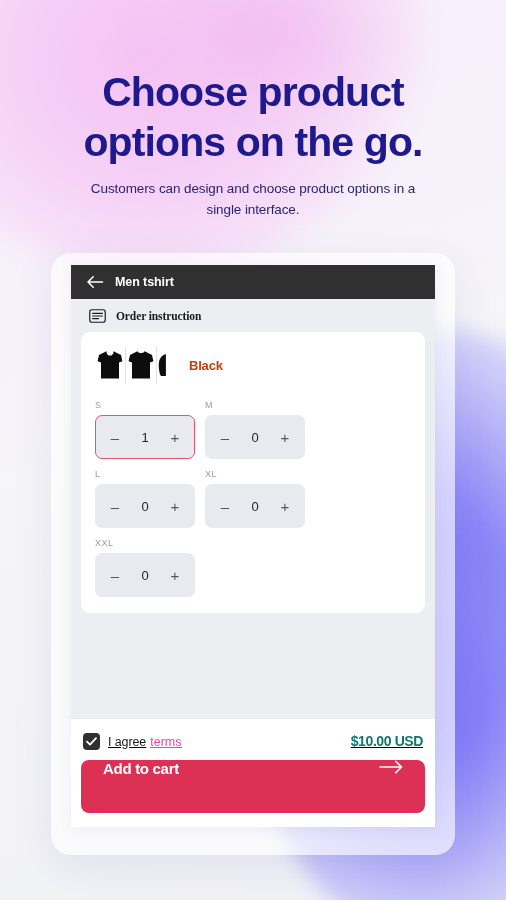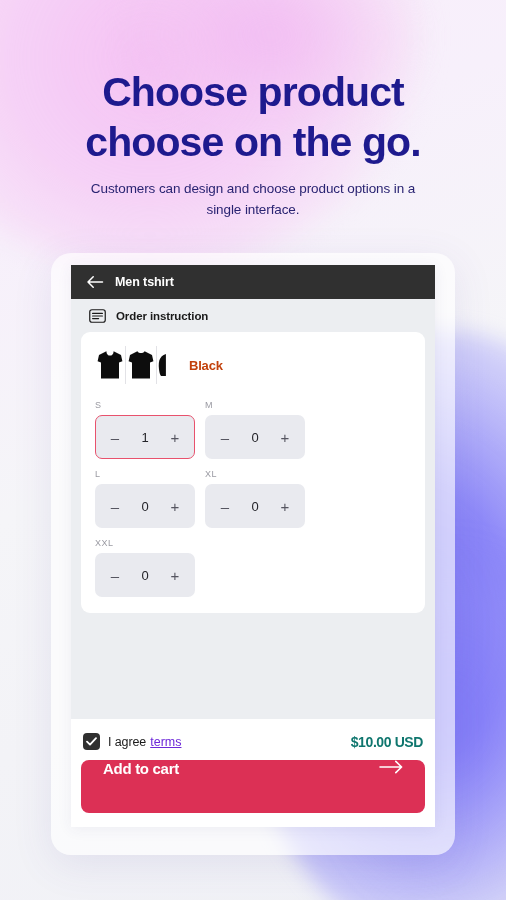--- a/index.html
+++ b/index.html
@@ -157,20 +157,21 @@
     font-size: 12.5px;
     font-weight: 700;
     letter-spacing: -0.1px;
   }
 
   .instr-row {
     display: flex;
     align-items: center;
     padding: 10px 0 9px 18px;
     flex: none;
+    font-family: Liberation Serif, serif;
   }
   .instr-icon {
     width: 17px; height: 14px;
     display: block;
     margin-right: 10px;
   }
   .instr-label {
     font-size: 11.5px;
     font-weight: 700;
     color: #1a1a1a;
@@ -263,44 +264,45 @@
   }
 
   
   .footer {
     background: #ffffff;
     flex: none;
     padding: 10px 10px 14px 10px;
   }
   .agree-row {
     display: flex;
-    align-items: center;
+    align-items: flex-start;
     justify-content: space-between;
     padding: 4px 2px 10px 2px;
+    text-decoration: underline;
   }
   .agree-left { display: flex; align-items: center; }
   .checkbox {
     width: 17px; height: 17px;
     background: #303030;
     border-radius: 4px;
     display: flex;
     align-items: center;
     justify-content: center;
     margin-right: 8px;
     cursor: pointer;
   }
   .checkbox svg { display: block; }
   .agree-text {
     font-size: 12.5px;
     color: #1a1a1a;
     letter-spacing: -0.1px;
   }
   .terms-link {
     font-size: 12.5px;
-    color: #6d28d9;
+    color: #ec4899;
     text-decoration: underline;
     margin-left: 4px;
     cursor: pointer;
   }
   .price {
     font-size: 14px;
     font-weight: 700;
     color: #0f766e;
     letter-spacing: -0.4px;
   }
@@ -332,21 +334,21 @@
 
   <div class="bg-base"></div>
   <div class="blob-pink"></div>
   <div class="blob-pink2"></div>
   <div class="blob-purple"></div>
   <div class="blob-purple-soft"></div>
 
   <div class="headline-wrap">
     <h1 class="headline">
       <span>Choose product</span><br>
-      <span>choose on the go.</span>
+      <span>options on the go.</span>
     </h1>
     <p class="subhead">
       <span>Customers can design and choose product options</span>
       <span>in a single interface.</span>
     </p>
   </div>
 
   <div class="glass-card"></div>
 
   <div class="phone">

